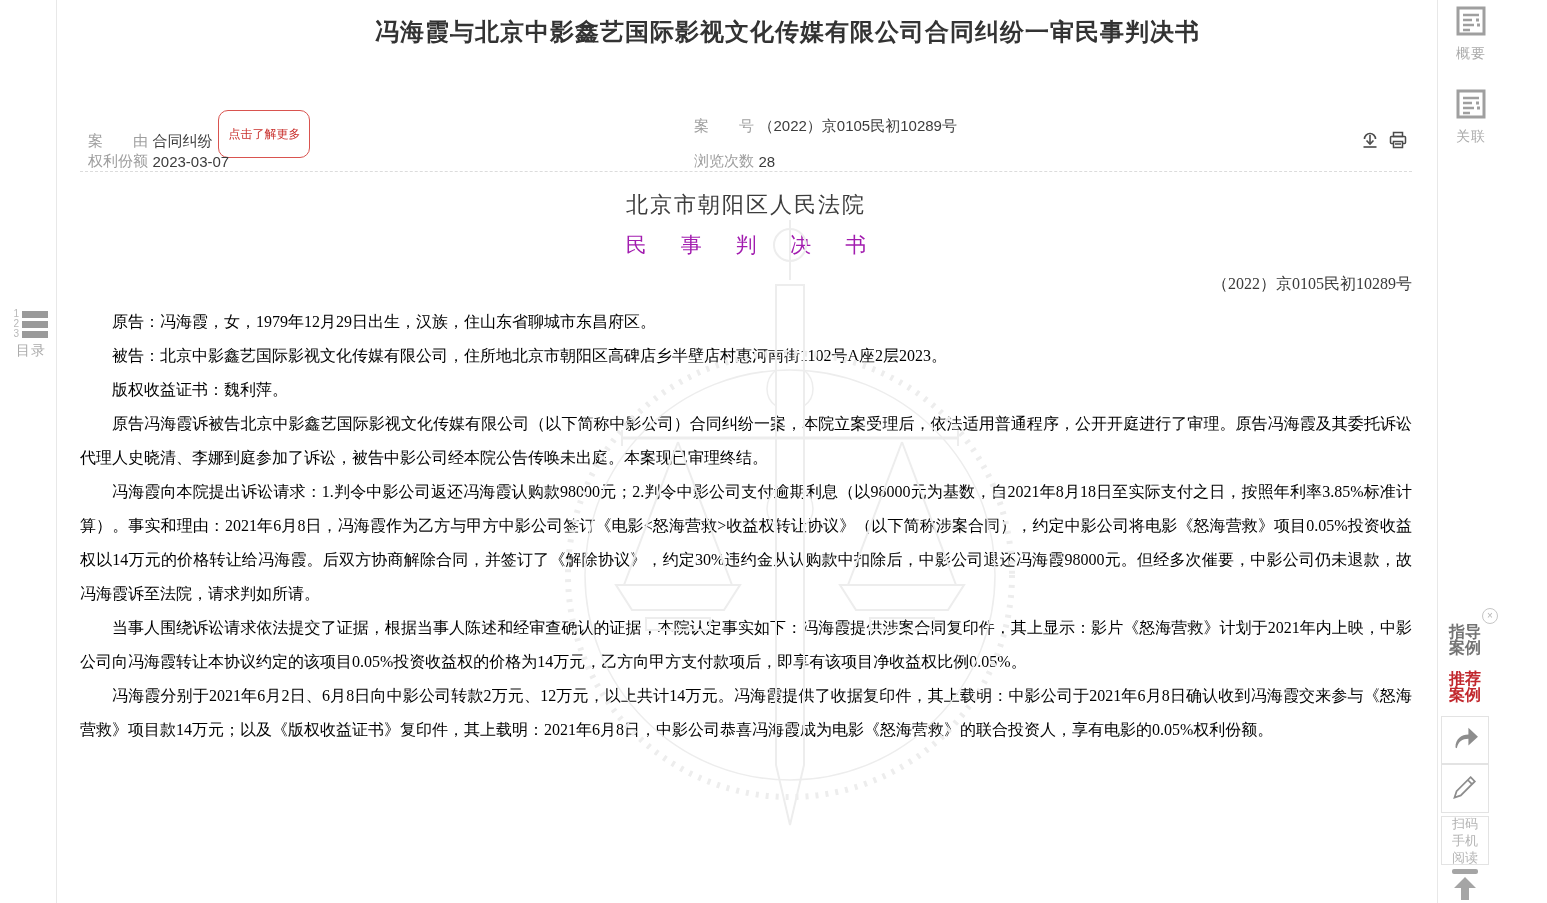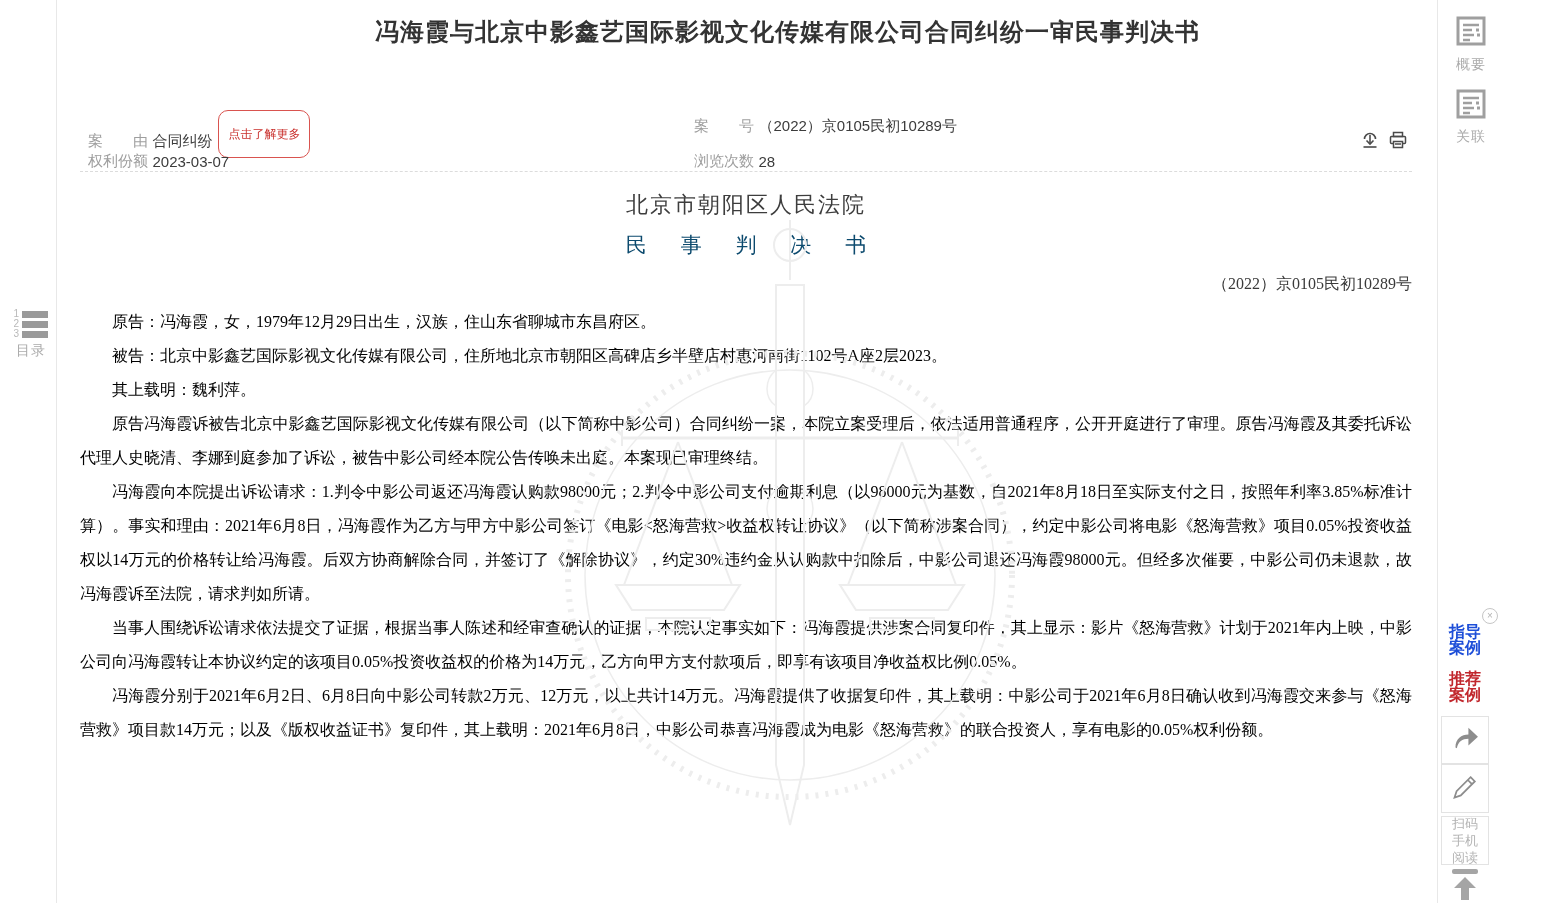--- a/index.html
+++ b/index.html
@@ -13,21 +13,21 @@
 
   
   #toc-block { left:8px; top:308px; width:46px; text-align:center; cursor:pointer; }
   .toc-row { display:flex; align-items:center; justify-content:flex-start; margin:2px 0 2px 2px; }
   .toc-num { font-size:10px; color:#b9b9b9; width:9px; text-align:right; margin-right:3px; line-height:8px;}
   .toc-bar { width:26px; height:7px; background:#9a9a9a; }
   .rail-label { font-size:14px; color:#ababab; margin-top:4px; letter-spacing:1px; }
 
   
   .rail-item { width:60px; text-align:center; cursor:pointer; }
-  #summary-block { left:1441px; top:15px;font-family:Liberation Mono, monospace; }
+  #summary-block { left:1441px; top:5px; }
   #related-block { left:1441px; top:88px; }
   .doc-icon-box { display:inline-block; }
 
   
   #float-close { left:1482px; top:608px; width:16px; height:16px; border:1px solid #c6c6c6;
     border-radius:50%; color:#b5b5b5; font-size:10px; line-height:14px; text-align:center; cursor:pointer; }
   .red-link { left:1446px; width:38px; font-size:16px; font-weight:bold; line-height:16px;
     text-align:center; cursor:pointer; word-break:break-all; }
   #guide-case { top:624px; }
   #recommend-case { top:671px; }
@@ -54,21 +54,21 @@
   #more-badge { display:inline-block; margin-left:6px; position:relative; top:-7px;
     border:1px solid #d9534f; color:#c9302c; font-size:12px; line-height:16px;
     padding:15px 9px; border-radius:10px; background:#fff; cursor:pointer; white-space:nowrap; }
   #header-actions { left:1360px; top:130px; width:52px; display:flex; gap:8px; }
   #header-actions svg { cursor:pointer; }
   #meta-separator { left:80px; top:171px; width:1332px; height:0; border-top:1px dashed #dcdcdc; }
 
   
   #doc { left:80px; top:190px; width:1332px; }
   #doc-court { text-align:center; font-size:22px; color:#3d3d3d; font-weight:500; letter-spacing:2px; }
-  #doc-type { text-align:center; font-size:21px; color:#0c4a6e; font-weight:500;
+  #doc-type { text-align:center; font-size:21px; color:#a21caf; font-weight:500;
     letter-spacing:14px; margin-top:11px; text-indent:14px; }
   #doc-caseno { text-align:right; font-size:16px; color:#3a3a3a; margin-top:15px;
     font-family:"Liberation Serif", serif; }
   #doc-body { margin-top:10px; font-family:"Liberation Serif", serif; font-size:16px;
     color:#000000; line-height:34px; text-align:justify; }
   #doc-body p { text-indent:2em; }
 
   
   #watermark { left:480px; top:0; opacity:1; pointer-events:none; }
 </style>
@@ -119,21 +119,21 @@
         <rect x="21" y="13.5" width="3" height="3" fill="#9f9f9f" stroke="none"></rect>
       <line x1="8" y1="20" x2="19" y2="20" stroke-width="2.5"></line>
         <rect x="22" y="18.5" width="3" height="3" fill="#9f9f9f" stroke="none"></rect>
       <line x1="8" y1="25" x2="15" y2="25" stroke-width="2.5"></line>
     </svg>
   </span>
   <div class="rail-label">关联</div>
 </div>
 
 <div class="abs" id="float-close">×</div>
-<div class="abs red-link" id="guide-case" style="color:#1d4ed8">指导案例</div>
+<div class="abs red-link" id="guide-case" style="color:#737373">指导案例</div>
 <div class="abs red-link" id="recommend-case" style="color:#c1272d">推荐案例</div>
 
 <div class="abs tool-box" id="share-box">
   <span>
     <svg width="30" height="30" viewBox="0 0 44 40">
       <path d="M8 34 C8 21 17 15 27 15 L27 5 L41 18 L27 31 L27 21 C18 21 12 25 10 35 Z" fill="#8d8d8d"></path>
     </svg>
   </span>
 </div>
 <div class="abs tool-box" id="pencil-box">
@@ -212,19 +212,19 @@
     <path d="M310 428 h64 v12 h-64 z" stroke-width="2"></path>
   </svg>
 
   <div id="doc-court">北京市朝阳区人民法院</div>
   <div id="doc-type">民 事 判 决 书</div>
   <div id="doc-caseno">（2022）京0105民初10289号</div>
 
   <div id="doc-body">
     <p>原告：冯海霞，女，1979年12月29日出生，汉族，住山东省聊城市东昌府区。</p>
     <p>被告：北京中影鑫艺国际影视文化传媒有限公司，住所地北京市朝阳区高碑店乡半壁店村惠河南街1102号A座2层2023。</p>
-    <p>其上载明：魏利萍。</p>
+    <p>版权收益证书：魏利萍。</p>
     <p>原告冯海霞诉被告北京中影鑫艺国际影视文化传媒有限公司（以下简称中影公司）合同纠纷一案，本院立案受理后，依法适用普通程序，公开开庭进行了审理。原告冯海霞及其委托诉讼代理人史晓清、李娜到庭参加了诉讼，被告中影公司经本院公告传唤未出庭。本案现已审理终结。</p>
     <p>冯海霞向本院提出诉讼请求：1.判令中影公司返还冯海霞认购款98000元；2.判令中影公司支付逾期利息（以98000元为基数，自2021年8月18日至实际支付之日，按照年利率3.85%标准计算）。事实和理由：2021年6月8日，冯海霞作为乙方与甲方中影公司签订《电影&lt;怒海营救&gt;收益权转让协议》（以下简称涉案合同），约定中影公司将电影《怒海营救》项目0.05%投资收益权以14万元的价格转让给冯海霞。后双方协商解除合同，并签订了《解除协议》，约定30%违约金从认购款中扣除后，中影公司退还冯海霞98000元。但经多次催要，中影公司仍未退款，故冯海霞诉至法院，请求判如所请。</p>
     <p>当事人围绕诉讼请求依法提交了证据，根据当事人陈述和经审查确认的证据，本院认定事实如下：冯海霞提供涉案合同复印件，其上显示：影片《怒海营救》计划于2021年内上映，中影公司向冯海霞转让本协议约定的该项目0.05%投资收益权的价格为14万元，乙方向甲方支付款项后，即享有该项目净收益权比例0.05%。</p>
     <p>冯海霞分别于2021年6月2日、6月8日向中影公司转款2万元、12万元，以上共计14万元。冯海霞提供了收据复印件，其上载明：中影公司于2021年6月8日确认收到冯海霞交来参与《怒海营救》项目款14万元；以及《版权收益证书》复印件，其上载明：2021年6月8日，中影公司恭喜冯海霞成为电影《怒海营救》的联合投资人，享有电影的0.05%权利份额。</p>
   </div>
 </div>
 
 </body></html>

